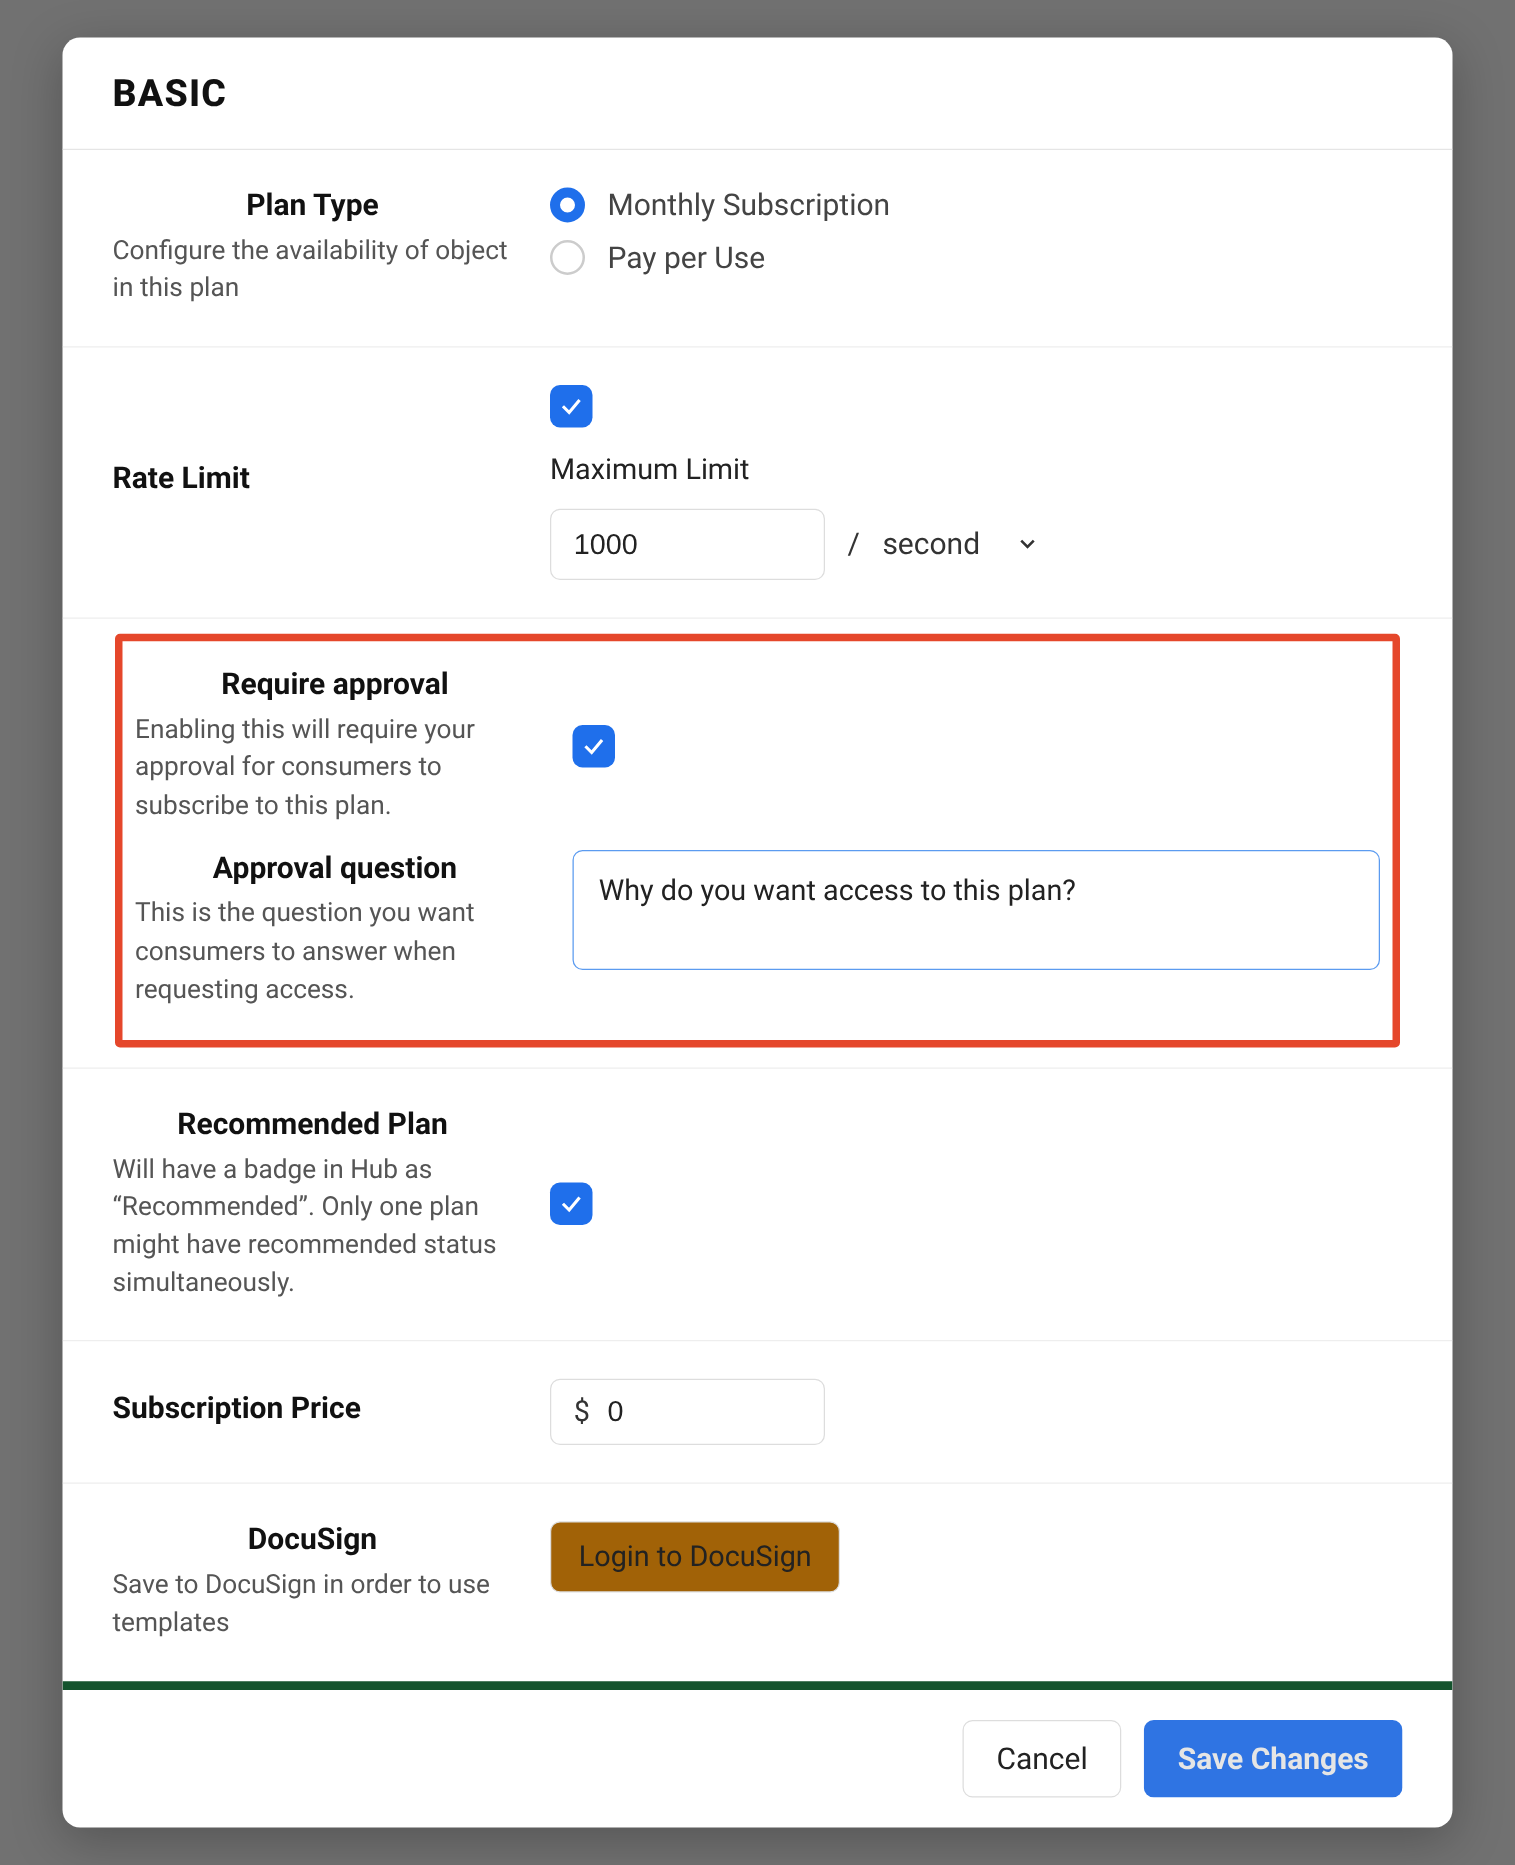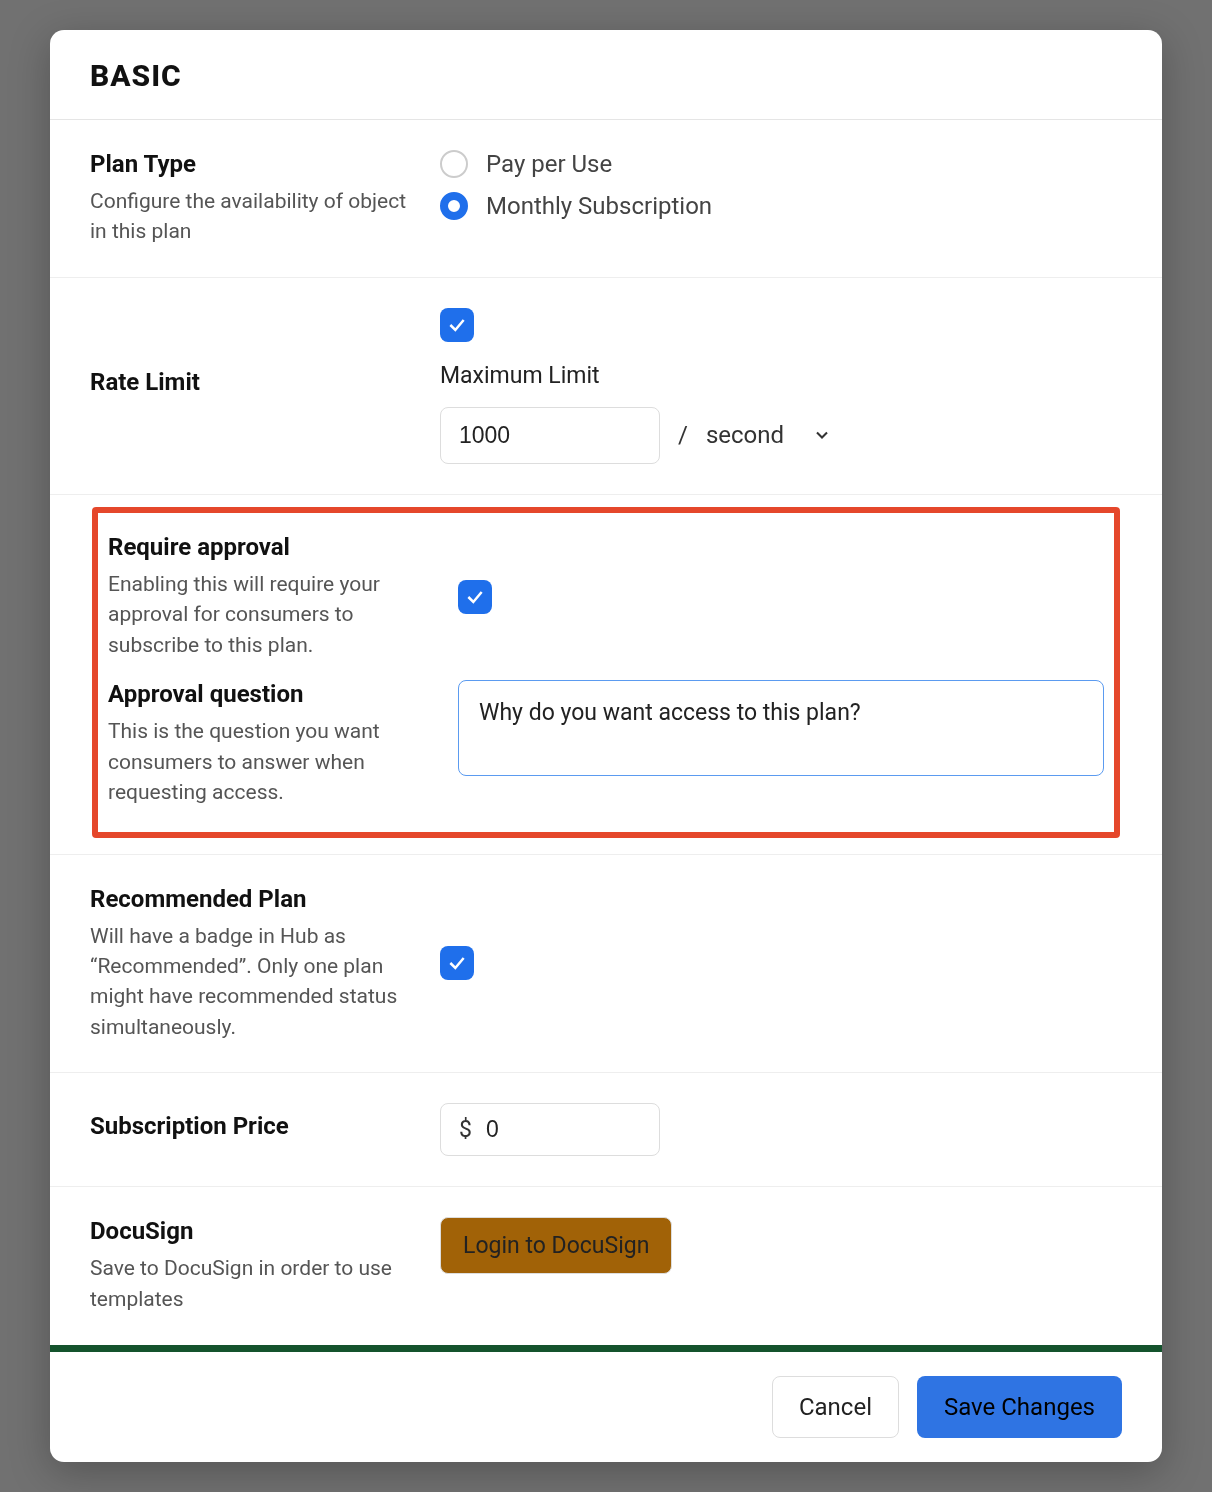--- a/index.html
+++ b/index.html
@@ -58,20 +58,21 @@
     }
     .section-label {
       width: 320px;
       flex-shrink: 0;
     }
     .section-label h3 {
       font-size: 24px;
       font-weight: 700;
       color: #111;
       margin-bottom: 8px;
+      text-align: center;
     }
     .section-label p {
       font-size: 21px;
       line-height: 1.45;
       color: #555;
     }
     .section-control {
       flex: 1;
       display: flex;
       flex-direction: column;
@@ -218,21 +219,22 @@
       font-family: inherit;
       border: 1px solid transparent;
     }
     .btn-cancel {
       background: #fff;
       border: 1px solid #ddd;
       color: #222;
     }
     .btn-primary {
       background: #2f74e3;
-      color: #000000;
+      color: #e5e5e5;
+      font-weight: bold;
     }
     .align-center {
       display: flex;
       align-items: center;
     }
   </style>
 </head>
 <body>
 
 <div class="backdrop"></div>
@@ -245,26 +247,26 @@
 
   <div class="modal-body">
 
     <div class="section">
       <div class="section-label">
         <h3>Plan Type</h3>
         <p>Configure the availability of object in this plan</p>
       </div>
       <div class="section-control">
         <div class="radio-row">
+          <span class="radio checked"></span>
+          <span>Monthly Subscription</span>
+        </div>
+        <div class="radio-row">
           <span class="radio"></span>
           <span>Pay per Use</span>
-        </div>
-        <div class="radio-row">
-          <span class="radio checked"></span>
-          <span>Monthly Subscription</span>
         </div>
       </div>
     </div>
 
     <div class="section">
       <div class="section-label align-center">
         <h3>Rate Limit</h3>
       </div>
       <div class="section-control">
         <div class="checkbox">

